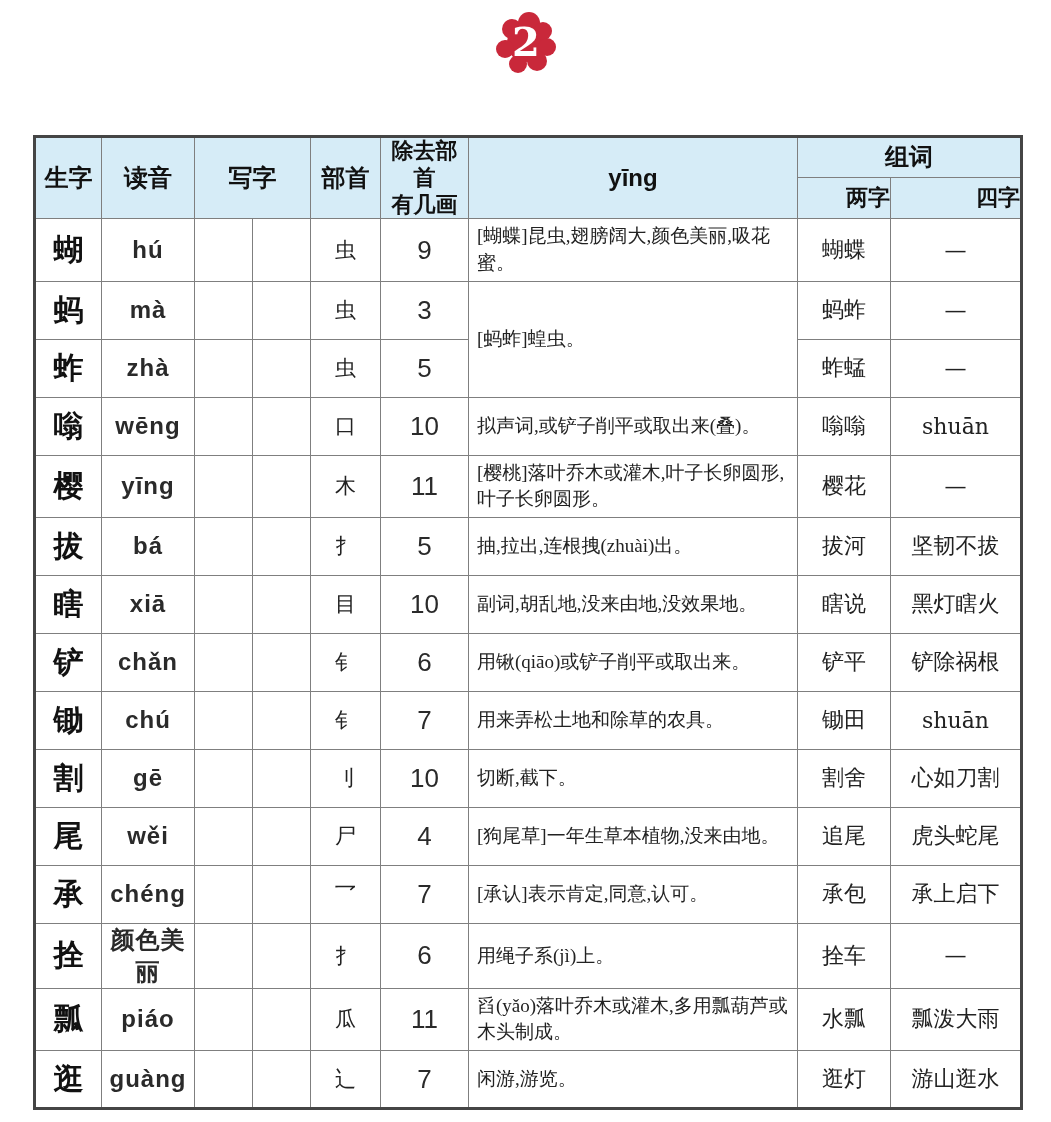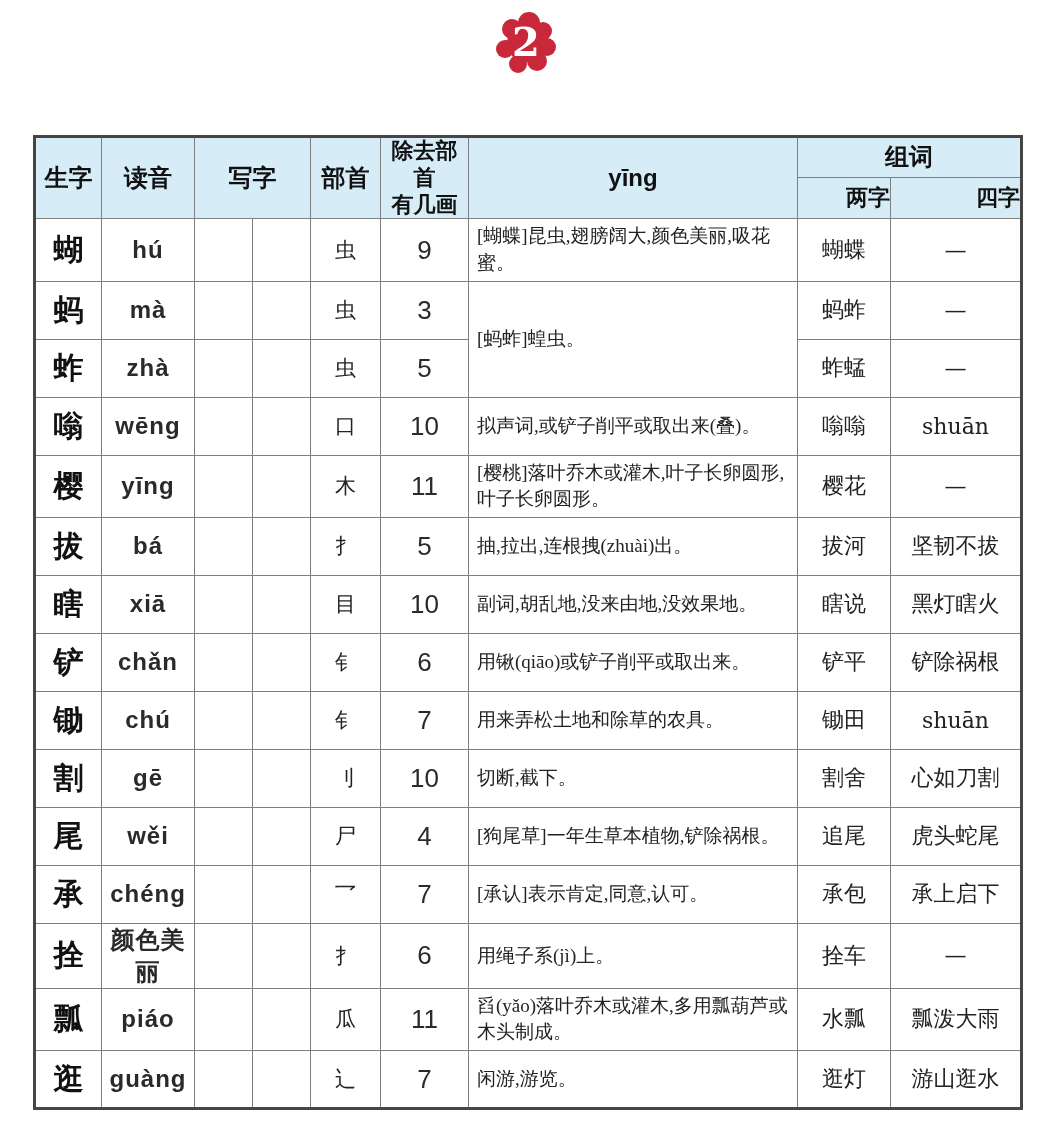--- a/index.html
+++ b/index.html
@@ -220,21 +220,21 @@
           <td class="word">割舍</td>
           <td class="word">心如刀割</td>
         </tr>
         <tr>
           <td class="char">尾</td>
           <td class="pinyin">wěi</td>
           <td class="write"></td>
           <td class="write"></td>
           <td class="radical">尸</td>
           <td class="strokes">4</td>
-          <td class="meaning">[狗尾草]一年生草本植物,铲除祸根。</td>
+          <td class="meaning">[狗尾草]一年生草本植物,没来由地。</td>
           <td class="word">追尾</td>
           <td class="word">虎头蛇尾</td>
         </tr>
         <tr>
           <td class="char">承</td>
           <td class="pinyin">chéng</td>
           <td class="write"></td>
           <td class="write"></td>
           <td class="radical">乛</td>
           <td class="strokes">7</td>

